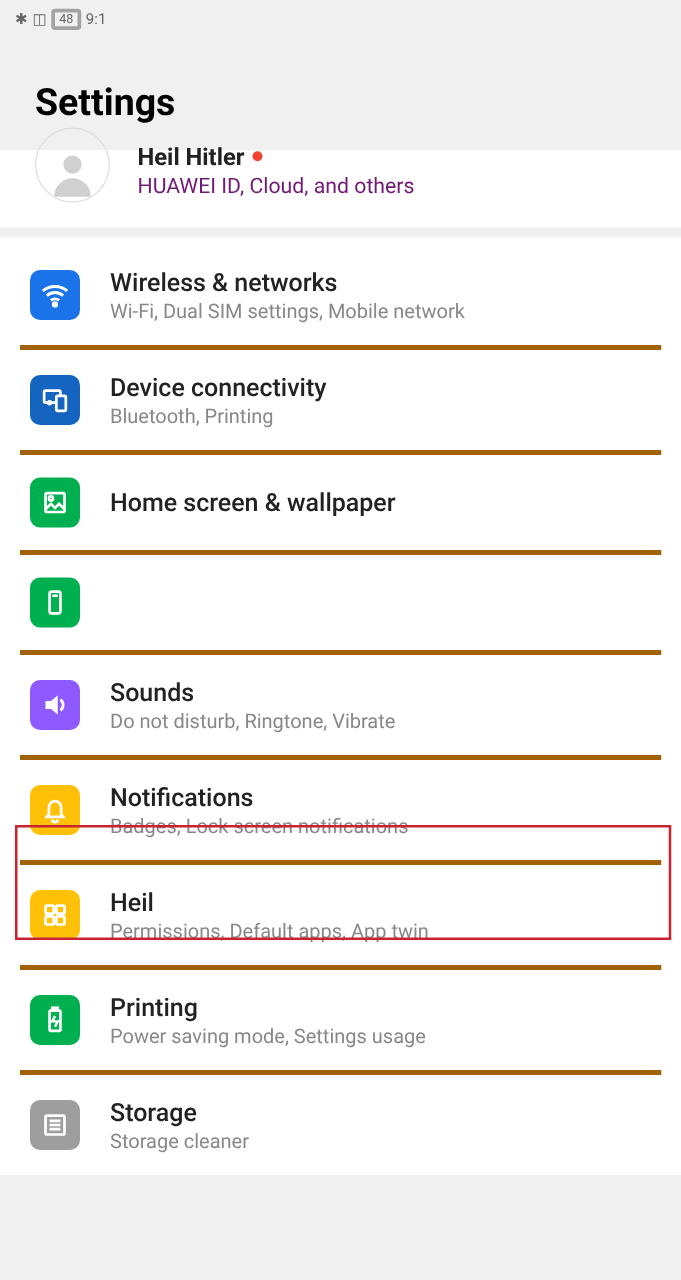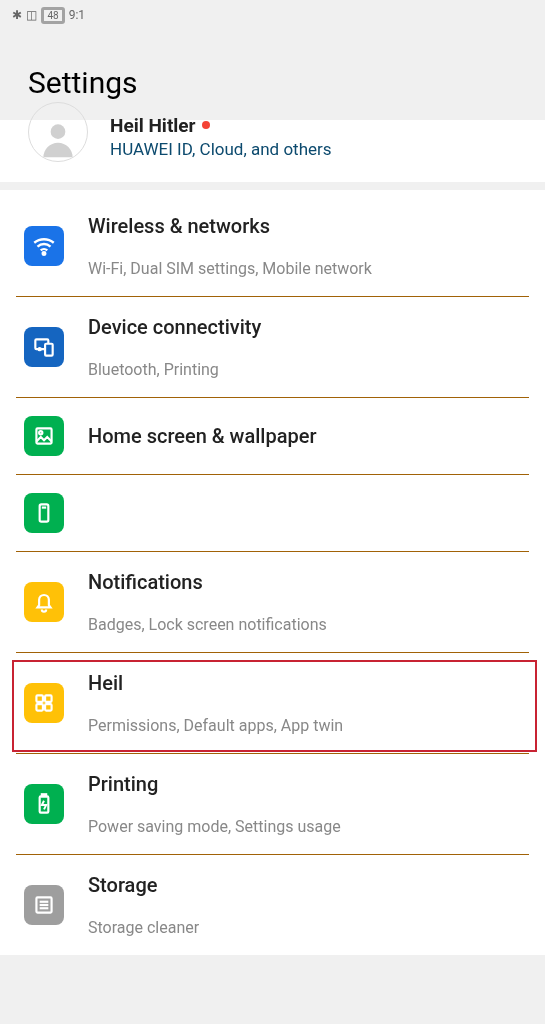--- a/index.html
+++ b/index.html
@@ -35,21 +35,21 @@
       border-radius: 3px;
       padding: 0 3px;
       font-size: 10px;
     }
     .speed { font-size: 10px; line-height: 1; }
     .header {
       padding: 35px 28px 20px;
     }
     .header-title {
       font-size: 30px;
-      font-weight: 400;
+      font-weight: 700;
       color: #000;
     }
     .content {
       background: #fff;
     }
     .account-row {
       display: flex;
       align-items: center;
       padding: 0 28px 20px;
       background: #fff;
@@ -79,32 +79,32 @@
     }
     .red-dot {
       width: 8px;
       height: 8px;
       background: #f44336;
       border-radius: 50%;
       display: inline-block;
     }
     .account-desc {
       font-size: 17px;
-      color: #0c4a6e;
+      color: #701a75;
       margin-top: 2px;
     }
     .settings-list {
       background: #fff;
       padding: 0 16px;
     }
     .item {
       display: flex;
       align-items: center;
       padding: 18px 8px;
-      border-bottom: 1px solid #a16207;
+      border-bottom: 4px solid #a16207;
       position: relative;
     }
     .item:first-child { padding-top: 24px; }
     .icon-box {
       width: 40px;
       height: 40px;
       border-radius: 8px;
       display: flex;
       align-items: center;
       justify-content: center;
@@ -114,21 +114,21 @@
     .icon-box svg { width: 26px; height: 26px; }
     .item-text { flex: 1; }
     .item-title {
       font-size: 20px;
       color: #222;
       font-weight: 500;
     }
     .item-desc {
       font-size: 16px;
       color: #888;
-      margin-top: 21px;
+      margin-top: 1px;
     }
     .highlight-box {
       position: absolute;
       border: 2.5px solid #c82333;
       left: 12px;
       right: 8px;
       top: 660px;
       height: 92px;
       pointer-events: none;
     }
@@ -218,20 +218,32 @@
 
     <div class="item">
       <div class="icon-box bg-green">
         <svg viewBox="0 0 24 24" fill="none" stroke="#fff" stroke-width="2">
             <rect x="8" y="4" width="8" height="16" rx="1.5"></rect>
             <line x1="10" y1="7" x2="14" y2="7"></line>
           </svg>
       </div>
     </div>
 
+    <div class="item">
+      <div class="icon-box bg-purple">
+        <svg viewBox="0 0 24 24" fill="#fff">
+            <path d="M5 9v6h4l5 4V5l-5 4H5z"></path>
+            <path d="M16 8a5 5 0 0 1 0 8" fill="none" stroke="#fff" stroke-width="2"></path>
+          </svg>
+      </div>
+      <div class="item-text">
+        <div class="item-title">Sounds</div>
+        <div class="item-desc">Do not disturb, Ringtone, Vibrate</div>
+      </div>
+    </div>
 
     <div class="item">
       <div class="icon-box bg-yellow">
         <svg viewBox="0 0 24 24" fill="none" stroke="#fff" stroke-width="2">
             <path d="M6 17h12l-1.5-2V10a4.5 4.5 0 0 0-9 0v5L6 17z"></path>
             <path d="M10 19a2 2 0 0 0 4 0"></path>
           </svg>
       </div>
       <div class="item-text">
         <div class="item-title">Notifications</div>

